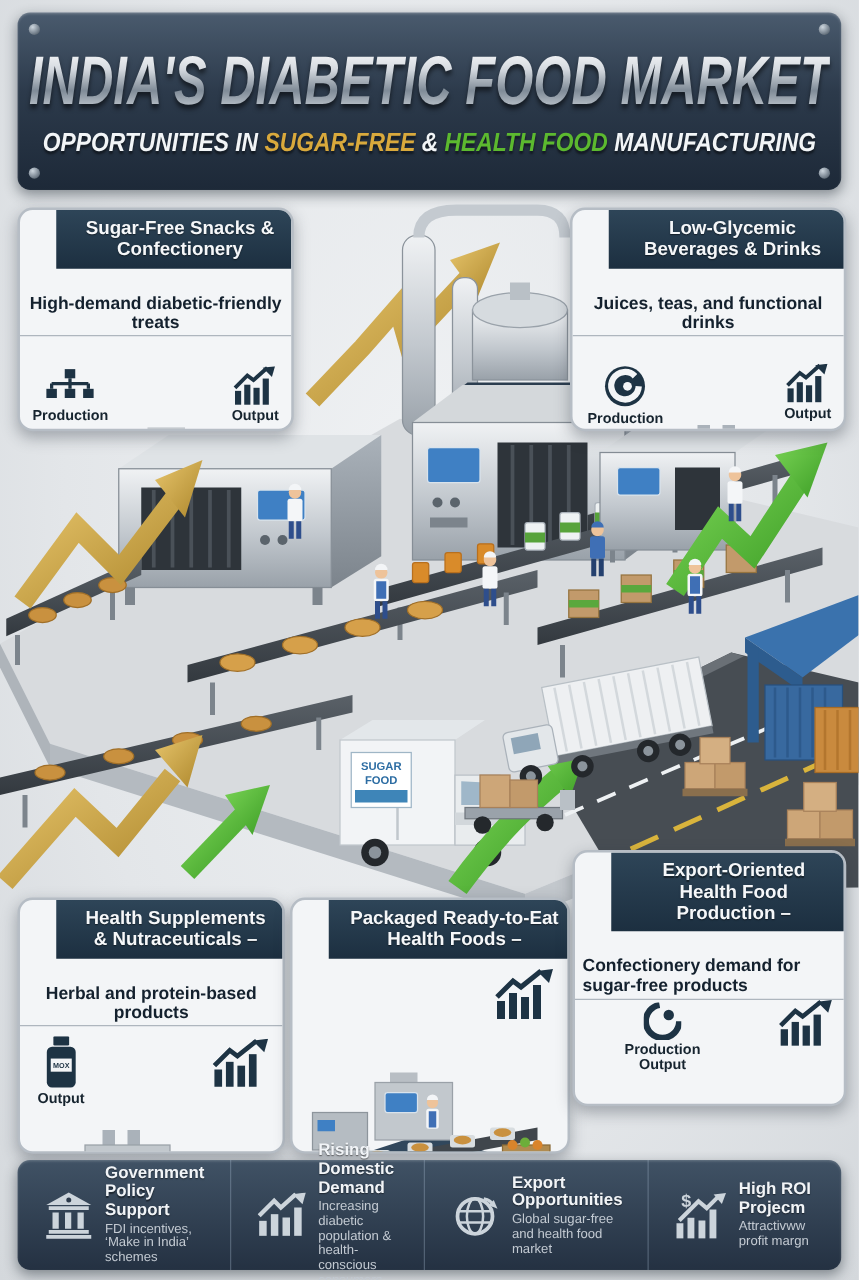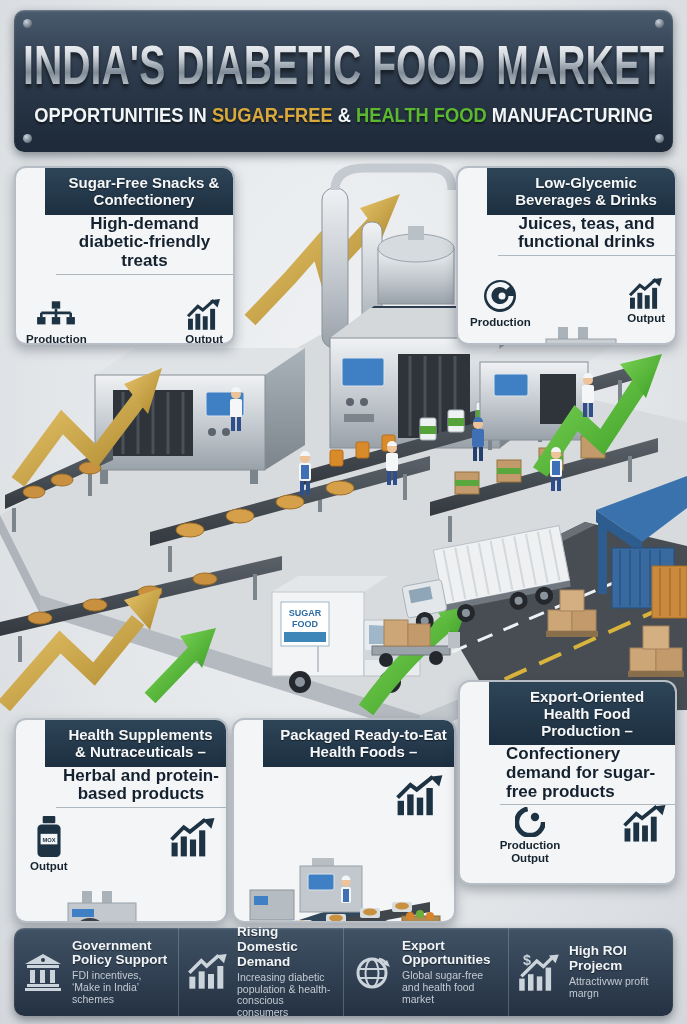--- a/index.html
+++ b/index.html
@@ -4,21 +4,21 @@
 <style>
   html,body{margin:0;padding:0;background:#dfe2e6;}
   body{font-family:"Liberation Sans", sans-serif;}
   .stage{position:relative;width:687px;height:1024px;overflow:hidden;
          background:radial-gradient(ellipse at 50% 40%, #f0f2f4 0%, #e3e6e9 60%, #d4d8dc 100%);}
 
   
   .header-plate{position:absolute;left:14px;top:10px;width:659px;height:142px;border-radius:10px;
       background:linear-gradient(180deg,#4a5b6e 0%,#2c3a4b 45%,#1d2938 100%);
       box-shadow:0 4px 10px rgba(20,30,40,.45), inset 0 1px 2px rgba(255,255,255,.25);
-      display:flex;flex-direction:column;align-items:center;justify-content:center;}
+      display:flex;flex-direction:column;align-items:center;justify-content:center;font-style:italic;}
   .rivet{position:absolute;width:9px;height:9px;border-radius:50%;
       background:radial-gradient(circle at 35% 30%, #cdd6de 0%, #76828e 60%, #3c4750 100%);}
   .rivet.tl{left:9px;top:9px}.rivet.tr{right:9px;top:9px}.rivet.bl{left:9px;bottom:9px}.rivet.br{right:9px;bottom:9px}
   .main-title{font-size:49px;font-weight:bold;letter-spacing:0px;white-space:nowrap;
       transform:scaleX(.8) scaleY(1.12);transform-origin:center;
       background:linear-gradient(180deg,#ffffff 5%,#d4d9df 35%,#7f8b97 62%,#e9edf1 100%);
       -webkit-background-clip:text;background-clip:text;color:transparent;
       filter:drop-shadow(0 3px 2px rgba(0,0,0,.55));margin-top:2px;}
   .sub-title{font-size:21px;font-weight:bold;white-space:nowrap;color:#f2f5f7;
       transform:scaleX(.87);transform-origin:center;margin-top:10px;
@@ -27,41 +27,41 @@
 
   
   .scene{position:absolute;left:0;top:150px;width:687px;height:582px;}
 
   
   .card{position:absolute;background:#f3f5f7;border:2px solid #b6bdc5;border-radius:12px;
         box-shadow:0 5px 12px rgba(40,50,60,.35);overflow:hidden;z-index:5;}
   .card-head{background:linear-gradient(180deg,#2e4558 0%,#1c2f40 100%);color:#f5f7f9;
         font-weight:bold;font-size:15px;line-height:1.12;text-align:center;
         padding:7px 6px 6px 16px;text-shadow:0 1px 1px rgba(0,0,0,.5);margin-left:29px;}
-  .card-sub{font-weight:bold;font-size:17px;color:#14212e;text-align:center;
-        padding:0 6px 3px 6px;border-bottom:1px solid #aeb6be;line-height:1.1;margin-left:40px;}
+  .card-sub{font-weight:bold;font-size:14px;color:#14212e;text-align:center;
+        padding:20px 6px 3px 6px;border-bottom:1px solid #aeb6be;line-height:1.1;}
   .card-body{position:relative;height:100%;}
   .mini{position:absolute;left:0;bottom:0;}
   .icon-group{position:absolute;display:flex;flex-direction:column;align-items:center;gap:2px;z-index:3;}
   .icon-group span{font-size:11.5px;font-weight:bold;color:#16242f;line-height:1.05;text-align:center;}
 
   .card.tl{left:14px; top:166px; width:217px;height:175px;}
   .card.tr{left:456px;top:166px; width:217px;height:175px;}
   .card.bl{left:14px; top:718px; width:210px;height:201px;}
   .card.bm{left:232px;top:718px; width:220px;height:201px;}
   .card.br{left:458px;top:680px; width:215px;height:201px;}
   .card.br .card-sub{text-align:left;}
 
   
   .footer-bar{position:absolute;left:14px;top:928px;width:659px;height:88px;border-radius:10px;
       background:linear-gradient(180deg,#40526*5 0%,#243142 100%);
       background:linear-gradient(180deg,#405265 0%,#243142 100%);
       box-shadow:0 4px 10px rgba(20,30,40,.45), inset 0 1px 2px rgba(255,255,255,.2);
       display:flex;align-items:center;z-index:6;}
-  .footer-item{flex:1 1 0;display:flex;align-items:center;gap:8px;padding:6px 8px;height:76px;}
+  .footer-item{flex:1 1 0;display:flex;align-items:center;gap:8px;padding:6px 20px;height:76px;}
   .footer-item + .footer-item{border-left:1px solid rgba(160,180,200,.35);}
   .footer-icon{flex:0 0 42px;display:flex;align-items:center;justify-content:center;}
   .footer-text{display:flex;flex-direction:column;}
   .footer-title{color:#f1f4f7;font-weight:bold;font-size:13.5px;line-height:1.1;text-shadow:0 1px 1px rgba(0,0,0,.5);}
   .footer-desc{color:#c3cad2;font-size:10.5px;line-height:1.12;margin-top:2px;}
 </style>
 </head>
 <body>
 
 <div class="stage">

